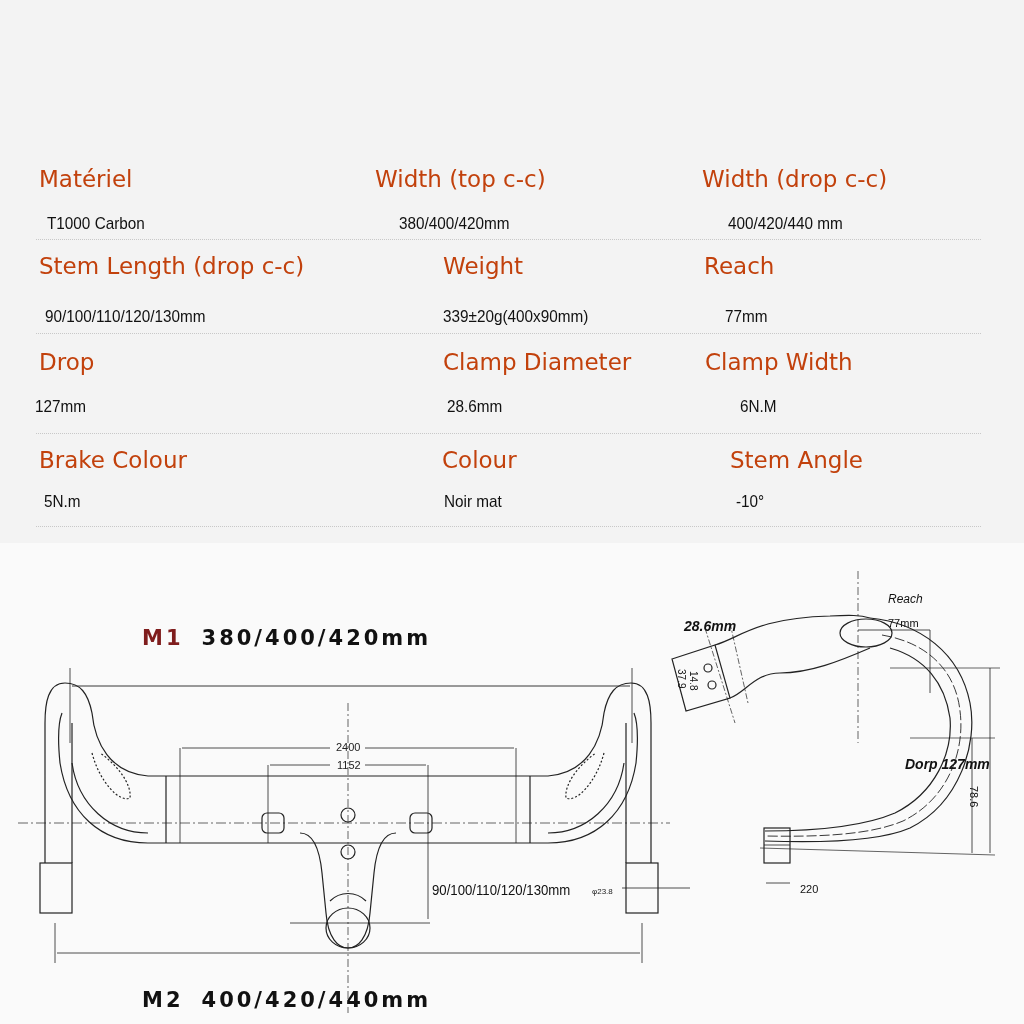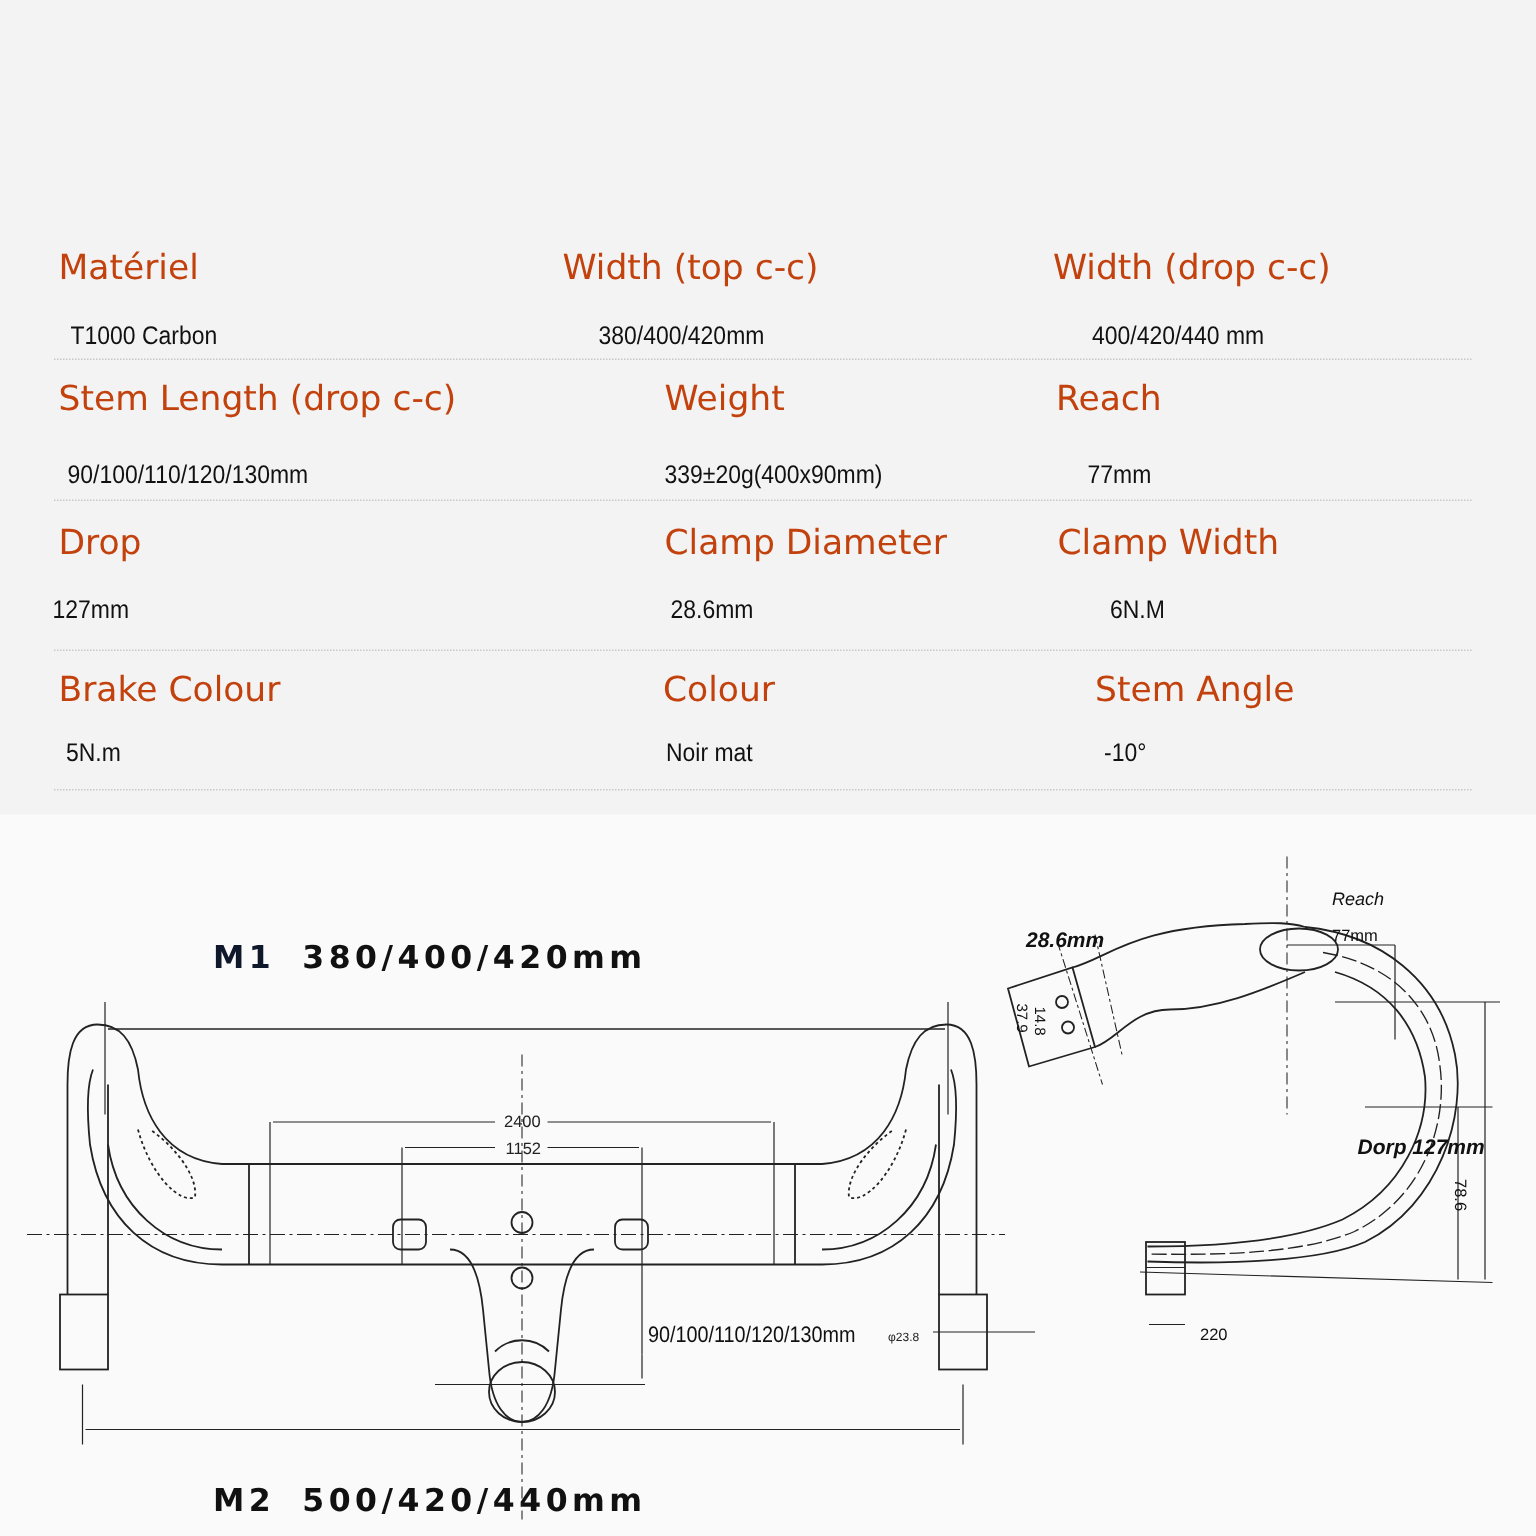--- a/index.html
+++ b/index.html
@@ -6,21 +6,21 @@
   body { width:1024px; height:1024px; overflow:hidden; background:#fafafa; position:relative; font-family:"DejaVu Sans", sans-serif; }
   .specs { position:absolute; left:0; top:0; width:1024px; height:543px; background:#f3f3f3; }
   .title-pill { position:absolute; left:220px; top:51px; width:571px; height:71px; background:#000; border-radius:14px; display:flex; align-items:center; justify-content:center; }
   .title-pill span { color:#fff; font-family:"DejaVu Sans", sans-serif; font-weight:bold; font-size:44px; letter-spacing:1px; }
   .lbl { position:absolute; color:#c2410c; font-family:"DejaVu Sans", sans-serif; font-size:23px; white-space:nowrap; }
   .val { position:absolute; color:#111; font-family:"Liberation Sans Narrow", "Liberation Sans", sans-serif; font-size:17px; white-space:nowrap; transform:scaleX(0.9); transform-origin:left center; }
   .divider { position:absolute; left:36px; width:945px; height:0; border-top:1px dotted #c8c8c8; }
   .drawing { position:absolute; left:0; top:543px; width:1024px; height:481px; }
   .model { position:absolute; font-family:"DejaVu Sans", sans-serif; font-weight:bold; font-size:21px; letter-spacing:3px; color:#111; white-space:nowrap; }
   .model .tag { margin-right:18px; }
-  .model .tag.red { color:#0f172a; }
+  .model .tag.red { color:#7f1d1d; }
   svg text { font-family:"Liberation Sans", sans-serif; }
 </style>
 </head>
 <body>
 
 <div class="specs">
 
   <div class="lbl" style="left:39px;top:166px;">Matériel</div>
   <div class="lbl" style="left:702px;top:166px;">Width (drop c-c)</div>
   <div class="lbl" style="left:375px;top:166px;">Width (top c-c)</div>
@@ -52,21 +52,21 @@
   <div class="val" style="left:444px;top:492px;">Noir mat</div>
   <div class="val" style="left:736px;top:492px;">-10°</div>
   <div class="divider" style="top:526px;"></div>
 </div>
 
 <div class="drawing">
   <div class="model" style="left:142px;top:83px;">
     <span class="tag red">M1</span><span>380/400/420mm</span>
   </div>
   <div class="model" style="left:142px;top:445px;">
-    <span class="tag">M2</span><span>500/420/440mm</span>
+    <span class="tag">M2</span><span>400/420/440mm</span>
   </div>
 
   <svg style="position:absolute;left:0;top:0;" width="700" height="481" viewBox="0 0 700 481">
     <g fill="none" stroke="#222" stroke-width="1.2">
 
       <line x1="70" y1="125" x2="70" y2="200" stroke-width="0.8"></line>
       <line x1="632" y1="125" x2="632" y2="200" stroke-width="0.8"></line>
       <line x1="72" y1="143" x2="630" y2="143" stroke-width="0.9"></line>
 
       <line x1="180" y1="205" x2="180" y2="300" stroke-width="0.8"></line>

